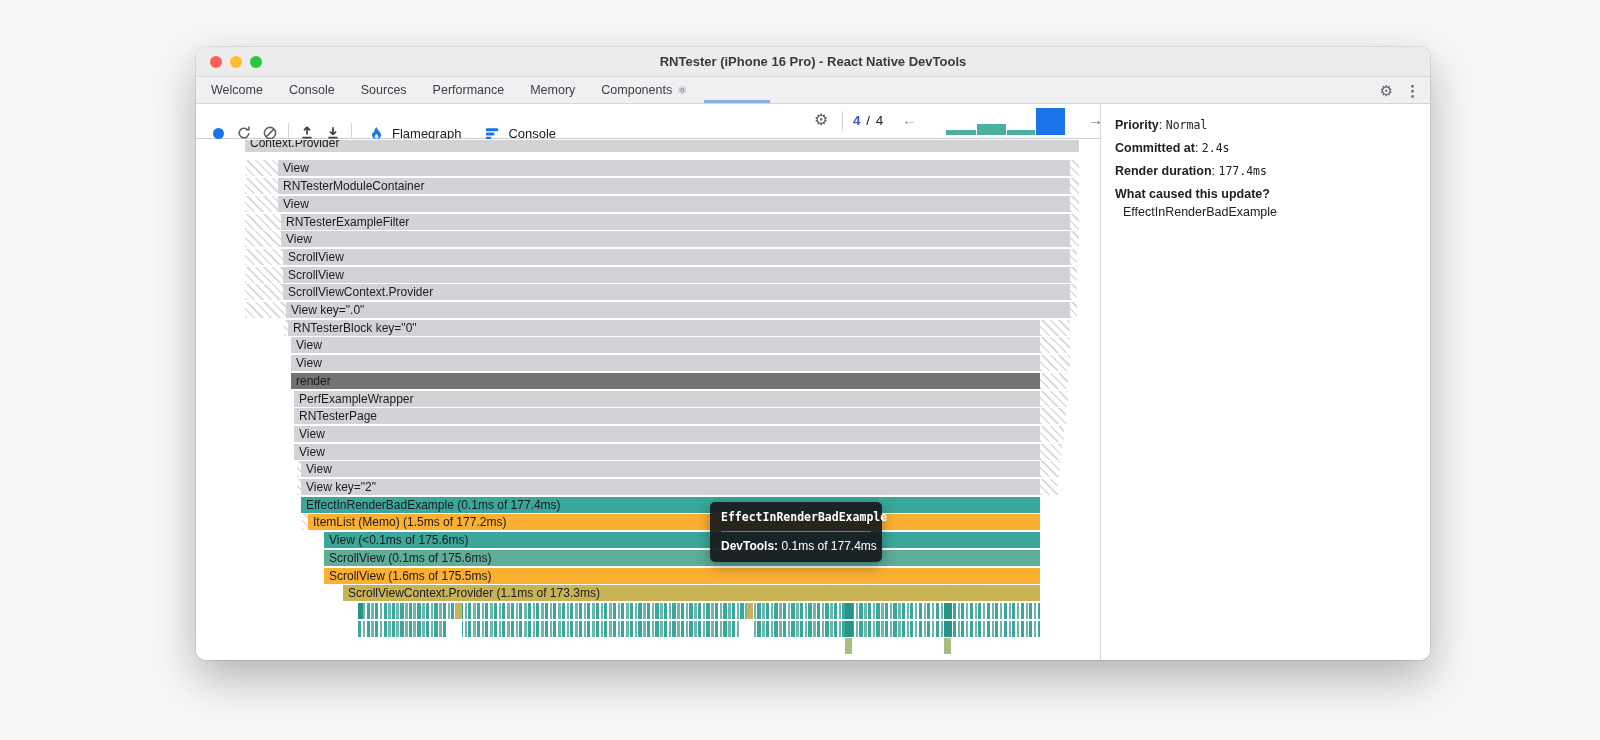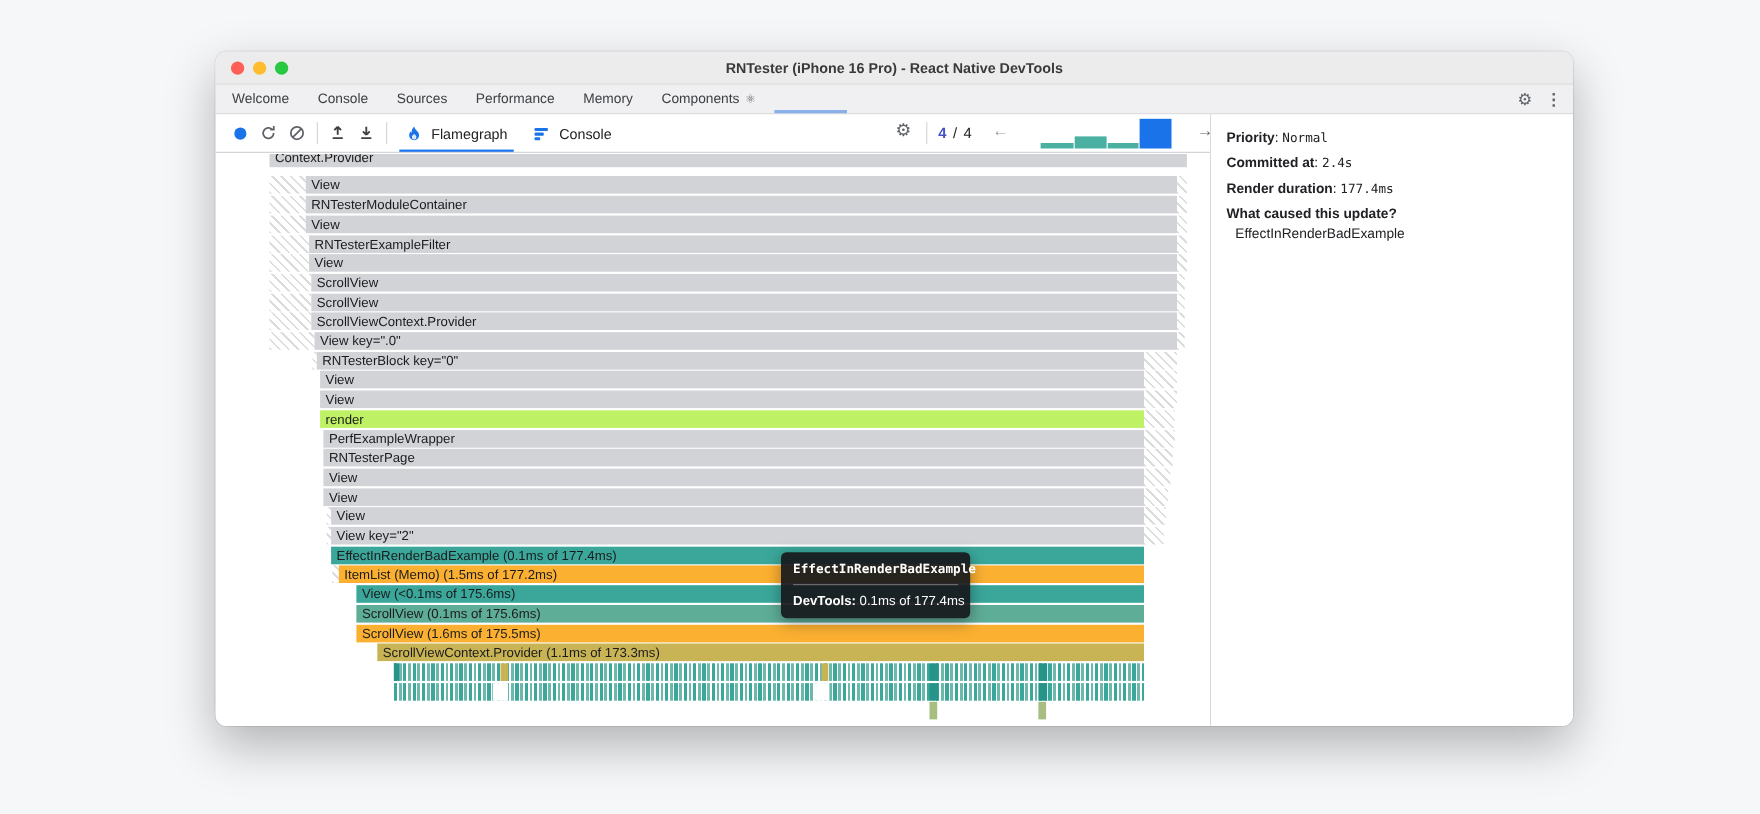--- a/index.html
+++ b/index.html
@@ -27,21 +27,21 @@
   .tab.selected-empty { width:74px; }
   .tab .sel-line { position:absolute; left:4px; right:4px; bottom:0; height:3px; background:#8ab0ea; }
   .tabbar-right { position:absolute; right:10px; top:0; height:27px; display:flex; align-items:center; gap:12px;
     color:#5f6368; }
   .gear-glyph { font-size:15px; line-height:1; }
   .kebab-glyph { font-size:15px; font-weight:700; line-height:1; }
 
   
   .toolbar { position:absolute; left:0; top:57px; width:904px; height:35px; background:#fff;
     border-bottom:1px solid #cdcdcf; }
-  .tb-left { position:absolute; left:9px; top:0; height:34px; display:flex; align-items:center; }
+  .tb-left { position:absolute; left:9px; top:12px; height:34px; display:flex; align-items:center; }
   .tb-btn { display:flex; align-items:center; justify-content:center; width:26px; height:26px; }
   .record-dot { width:11px; height:11px; border-radius:50%; background:#1a73e8; }
   .tb-sep { width:1px; height:20px; background:#d4d4d6; margin:0 5px; }
   .view-tab { position:relative; height:34px; display:flex; align-items:center; gap:8px; padding:0 12px;
     font-size:13px; color:#202124; }
   .view-tab.active::after { content:""; position:absolute; left:6px; right:6px; bottom:0; height:2.5px;
     background:#1a73e8; }
   .tb-right { position:absolute; left:610px; top:0; height:34px; width:294px; }
   .tb-right .gear { position:absolute; left:8px; top:8px; font-size:16px; color:#5f6368; line-height:1; }
   .tb-right .sep2 { position:absolute; left:36px; top:7px; width:1px; height:20px; background:#d4d4d6; }
@@ -229,21 +229,21 @@
       <div class="hatch" style="left: 874px; top: 163px; width: 7px; height: 16px;"></div>
       <div class="fnode" style="left: 90px; top: 163px; width: 784px; height: 16px; background: rgb(210, 211, 215);"><span>View key=".0"</span></div>
       <div class="hatch" style="left: 88px; top: 180.7px; width: 4px; height: 16px;"></div>
       <div class="hatch" style="left: 844px; top: 180.7px; width: 30px; height: 16px;"></div>
       <div class="fnode" style="left: 92px; top: 180.7px; width: 752px; height: 16px; background: rgb(210, 211, 215);"><span>RNTesterBlock key="0"</span></div>
       <div class="hatch" style="left: 844px; top: 198.4px; width: 30px; height: 16px;"></div>
       <div class="fnode" style="left: 95px; top: 198.4px; width: 749px; height: 16px; background: rgb(210, 211, 215);"><span>View</span></div>
       <div class="hatch" style="left: 844px; top: 216.1px; width: 30px; height: 16px;"></div>
       <div class="fnode" style="left: 95px; top: 216.1px; width: 749px; height: 16px; background: rgb(210, 211, 215);"><span>View</span></div>
       <div class="hatch" style="left: 844px; top: 233.8px; width: 28px; height: 16px;"></div>
-      <div class="fnode" style="left: 95px; top: 233.8px; width: 749px; height: 16px; background: #bef264;"><span>render</span></div>
+      <div class="fnode" style="left: 95px; top: 233.8px; width: 749px; height: 16px; background: #737373;"><span>render</span></div>
       <div class="hatch" style="left: 844px; top: 251.5px; width: 28px; height: 16px;"></div>
       <div class="fnode" style="left: 98px; top: 251.5px; width: 746px; height: 16px; background: rgb(210, 211, 215);"><span>PerfExampleWrapper</span></div>
       <div class="hatch" style="left: 844px; top: 269.2px; width: 26px; height: 16px;"></div>
       <div class="fnode" style="left: 98px; top: 269.2px; width: 746px; height: 16px; background: rgb(210, 211, 215);"><span>RNTesterPage</span></div>
       <div class="hatch" style="left: 844px; top: 286.9px; width: 24px; height: 16px;"></div>
       <div class="fnode" style="left: 98px; top: 286.9px; width: 746px; height: 16px; background: rgb(210, 211, 215);"><span>View</span></div>
       <div class="hatch" style="left: 844px; top: 304.6px; width: 22px; height: 16px;"></div>
       <div class="fnode" style="left: 98px; top: 304.6px; width: 746px; height: 16px; background: rgb(210, 211, 215);"><span>View</span></div>
       <div class="hatch" style="left: 101px; top: 322.3px; width: 4px; height: 16px;"></div>
       <div class="hatch" style="left: 844px; top: 322.3px; width: 20px; height: 16px;"></div>

